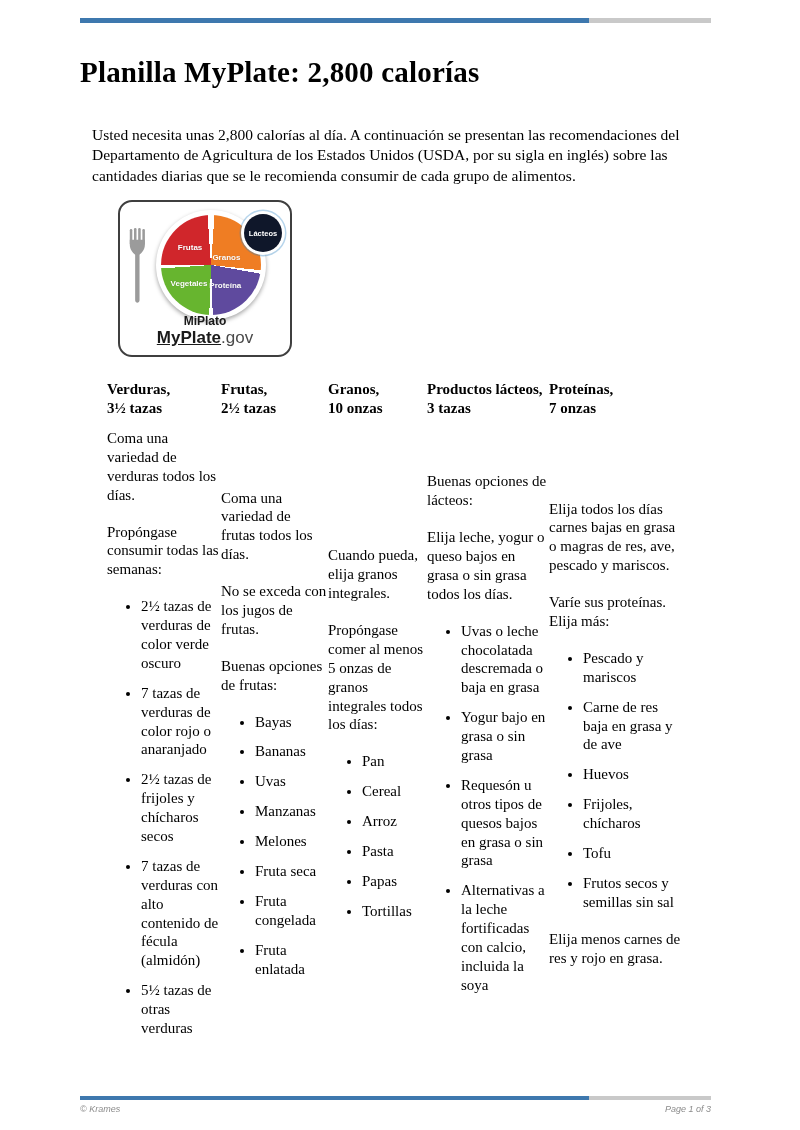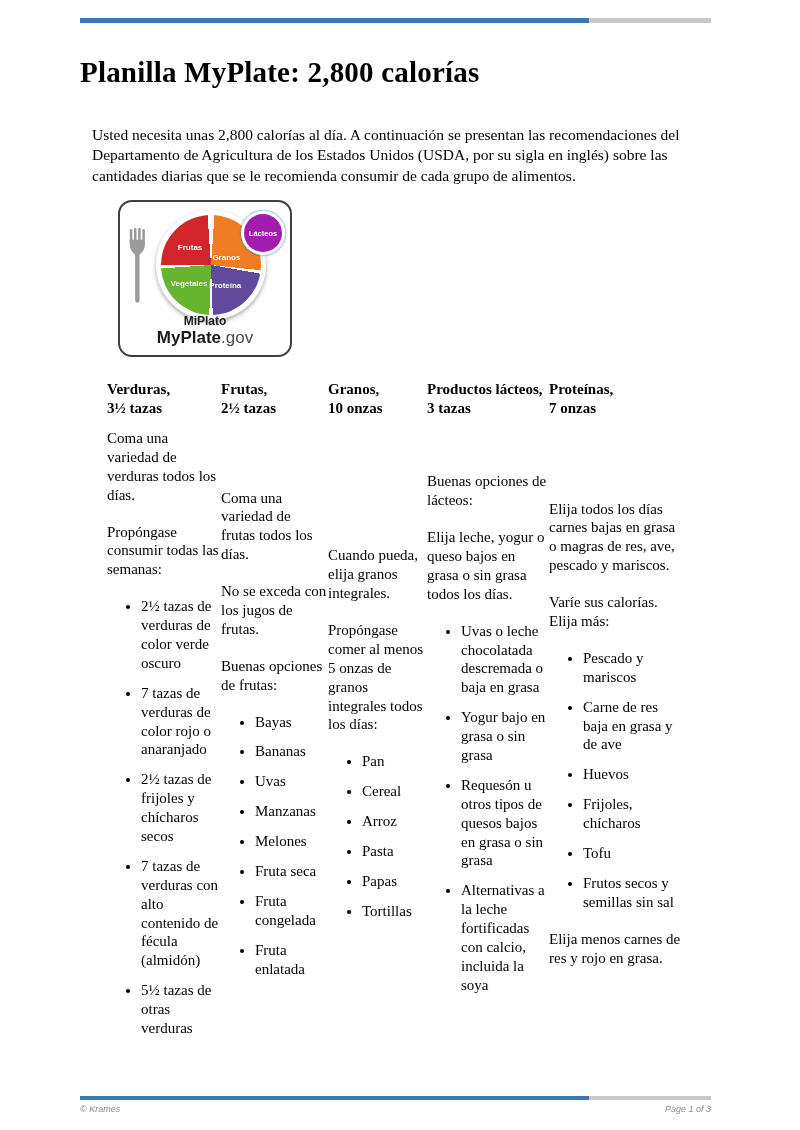--- a/index.html
+++ b/index.html
@@ -45,33 +45,33 @@
     position:absolute; transform:translate(-50%,-50%);
     font-family:"Liberation Sans", sans-serif; font-weight:bold;
     font-size:8px; color:#fff; white-space:nowrap; text-shadow:0 0 1px rgba(0,0,0,.25);
   }
   .pl-frutas    { left:31%; top:34%; }
   .pl-granos    { left:64%; top:43%; }
   .pl-vegetales { left:30%; top:66%; }
   .pl-proteina  { left:63%; top:68%; }
   .dairy {
     position:absolute; left:124px; top:12px; width:38px; height:38px; border-radius:50%;
-    background:#a21caf; display:flex; align-items:center; justify-content:center;
+    background:#0f172a; display:flex; align-items:center; justify-content:center;
     box-shadow:0 0 0 3px #fff, 0 0 0 4.5px rgba(47,135,200,0.35), 0 2px 3px rgba(0,0,0,0.25);
   }
   .dairy span { font-family:"Liberation Sans", sans-serif; font-weight:bold; font-size:7.5px; color:#fff; }
   .logo-cap1 {
     position:absolute; bottom:27px; left:0; width:100%; text-align:center;
     font-family:"Liberation Sans", sans-serif; font-weight:bold; font-size:12px; color:#1a1a1a;
   }
   .logo-cap2 {
     position:absolute; bottom:7px; left:0; width:100%; text-align:center;
     font-family:"Liberation Sans", sans-serif; font-size:17px; color:#1a1a1a;
   }
-  .logo-cap2 .b { font-weight:bold; }
+  .logo-cap2 .b { font-weight:bold;text-decoration:underline; }
   .logo-cap2 .g { font-weight:normal; color:#4a4a4a; }
 
   
   .cols {
     position:absolute; left:107px; top:380px; width:606px;
     display:grid; grid-template-columns:114px 107px 99px 122px 132px; column-gap:0;
   }
   .col { display:flex; flex-direction:column; }
   .col-h { font-weight:bold; font-size:15px; line-height:1.25; white-space:nowrap; min-height:40px; }
   .col-b { flex:1; display:flex; flex-direction:column; justify-content:center; }
@@ -202,21 +202,21 @@
         </div>
     </div>
 
     <div class="col">
       <div class="col-h">
         <span>Proteínas,</span><br>
         <span>7 onzas</span>
       </div>
       <div class="col-b">
           <p>Elija todos los días carnes bajas en grasa o magras de res, ave, pescado y mariscos.</p>
-          <p>Varíe sus calorías. Elija más:</p>
+          <p>Varíe sus proteínas. Elija más:</p>
           <ul>
             <li>Pescado y mariscos</li>
             <li>Carne de res baja en grasa y de ave</li>
             <li>Huevos</li>
             <li>Frijoles, chícharos</li>
             <li>Tofu</li>
             <li>Frutos secos y semillas sin sal</li>
           </ul>
           <p>Elija menos carnes de res y rojo en grasa.</p>
         </div>

